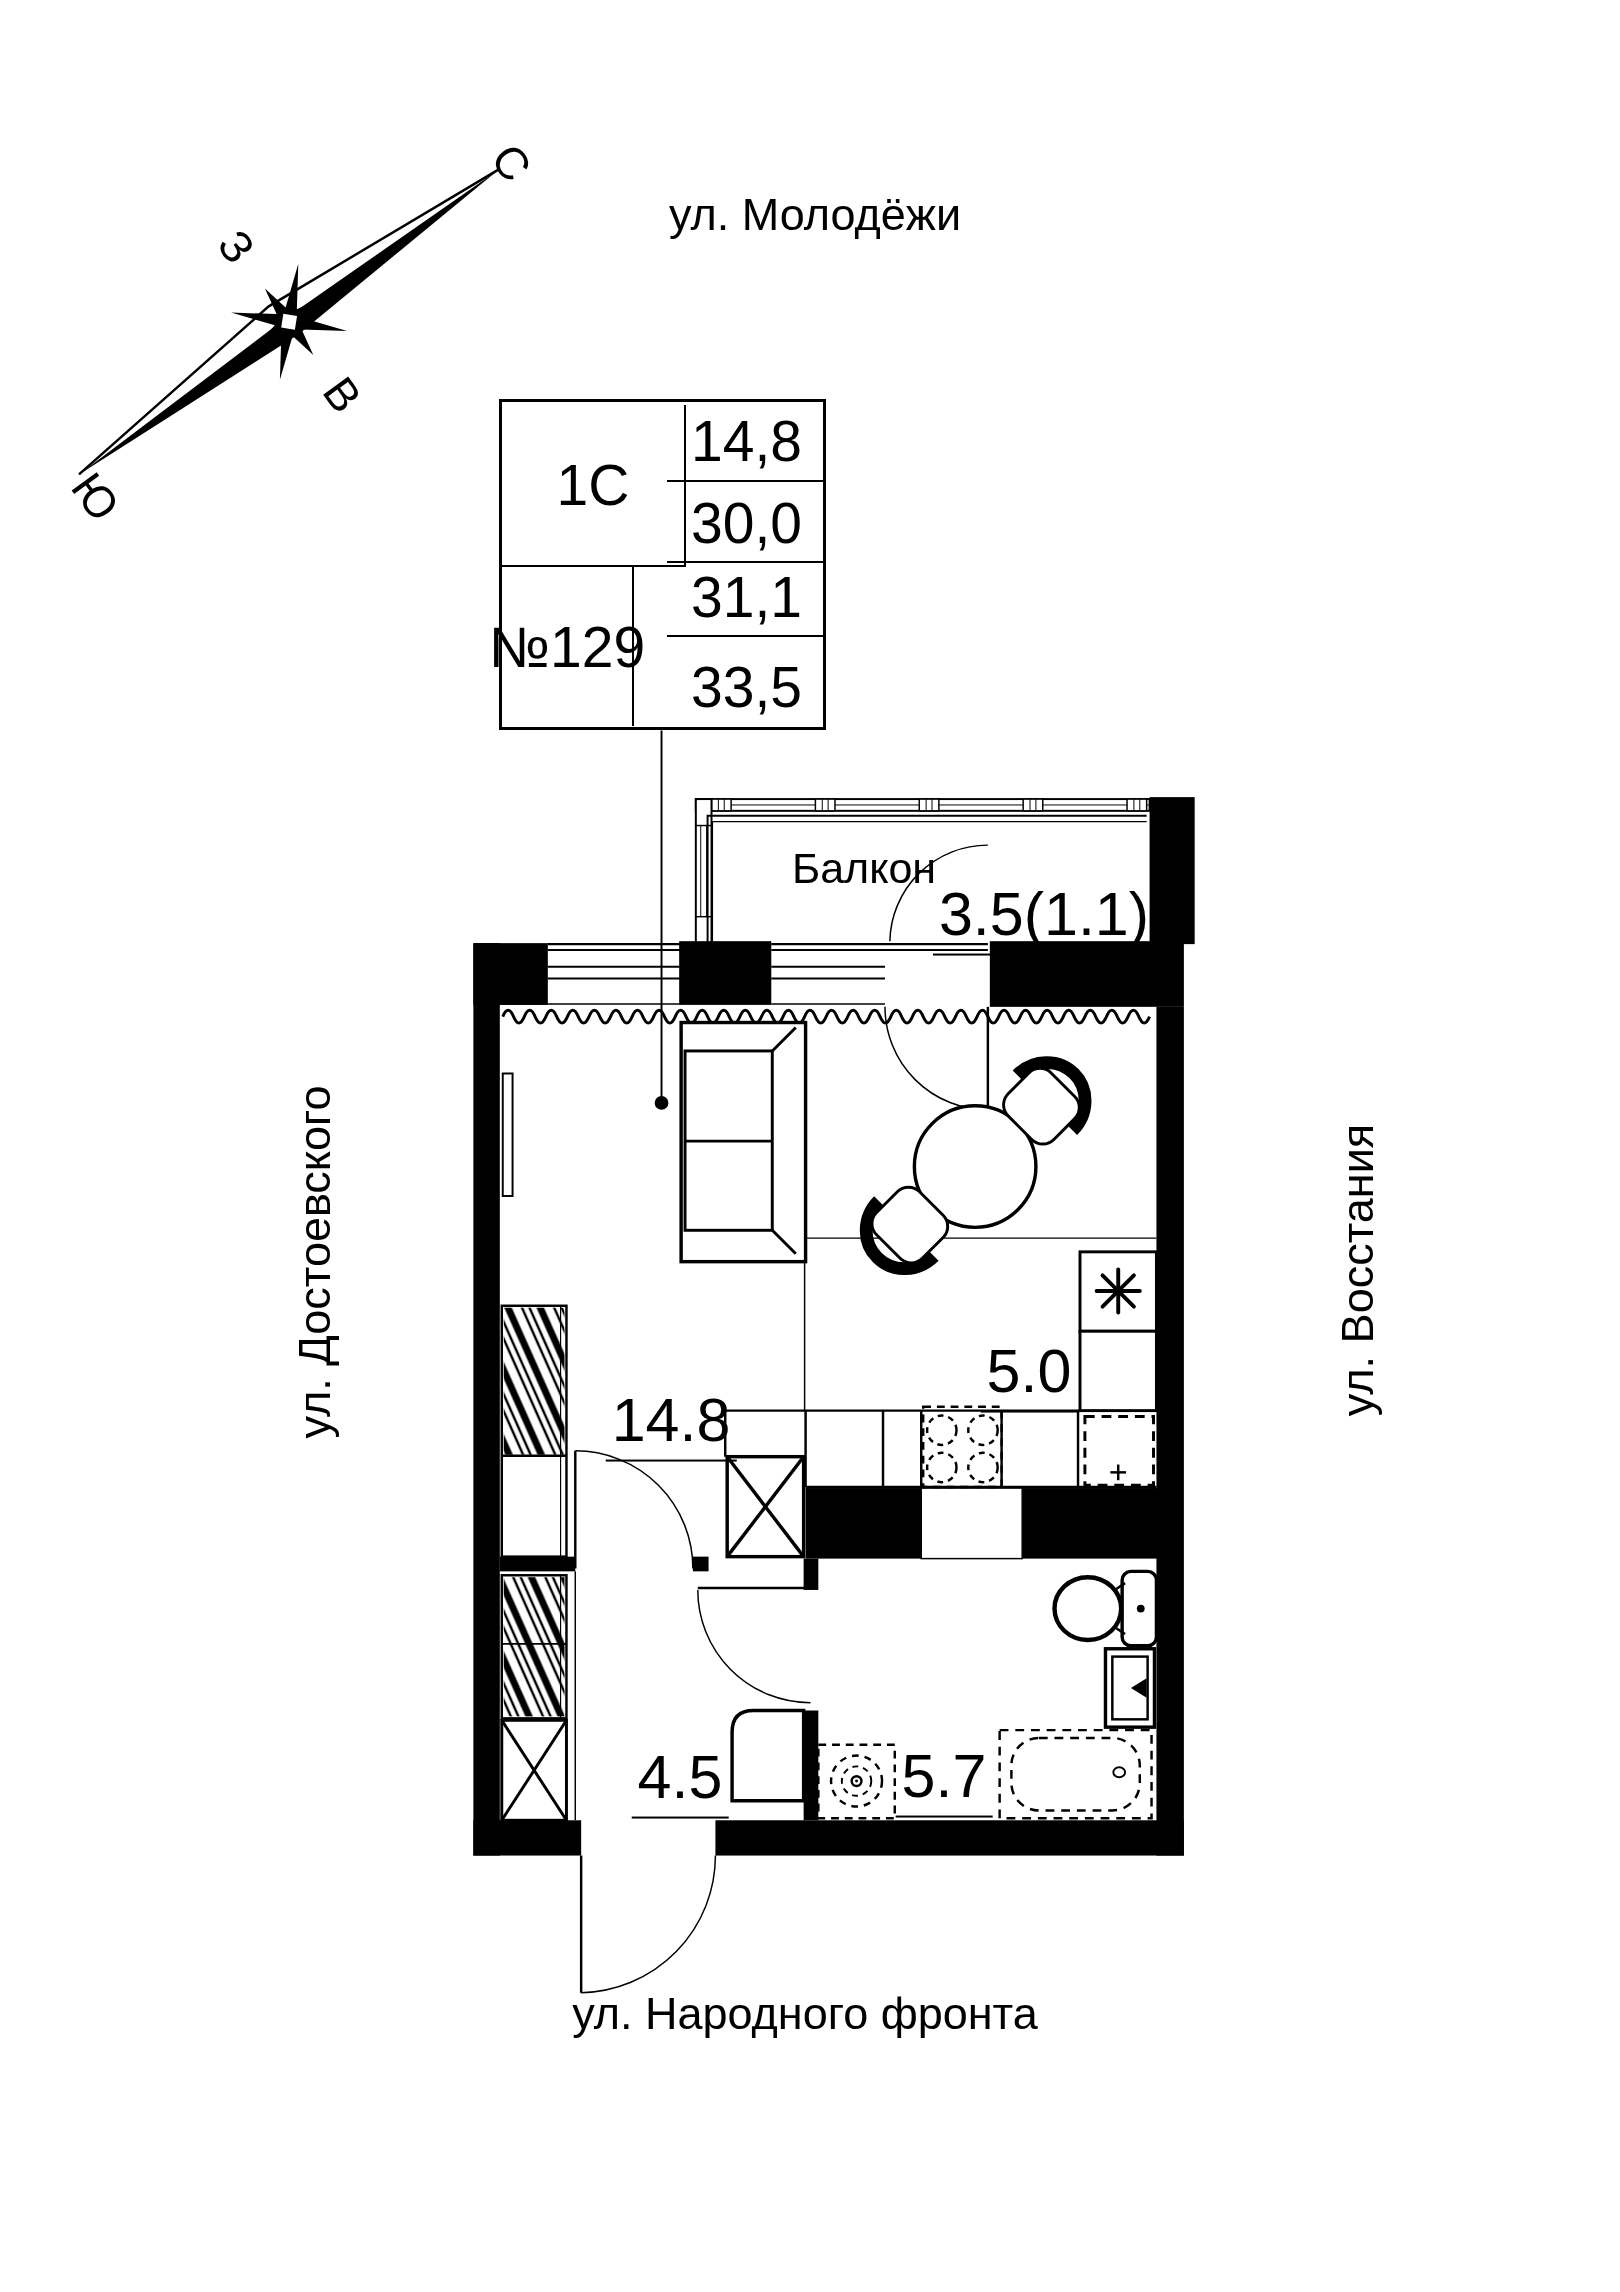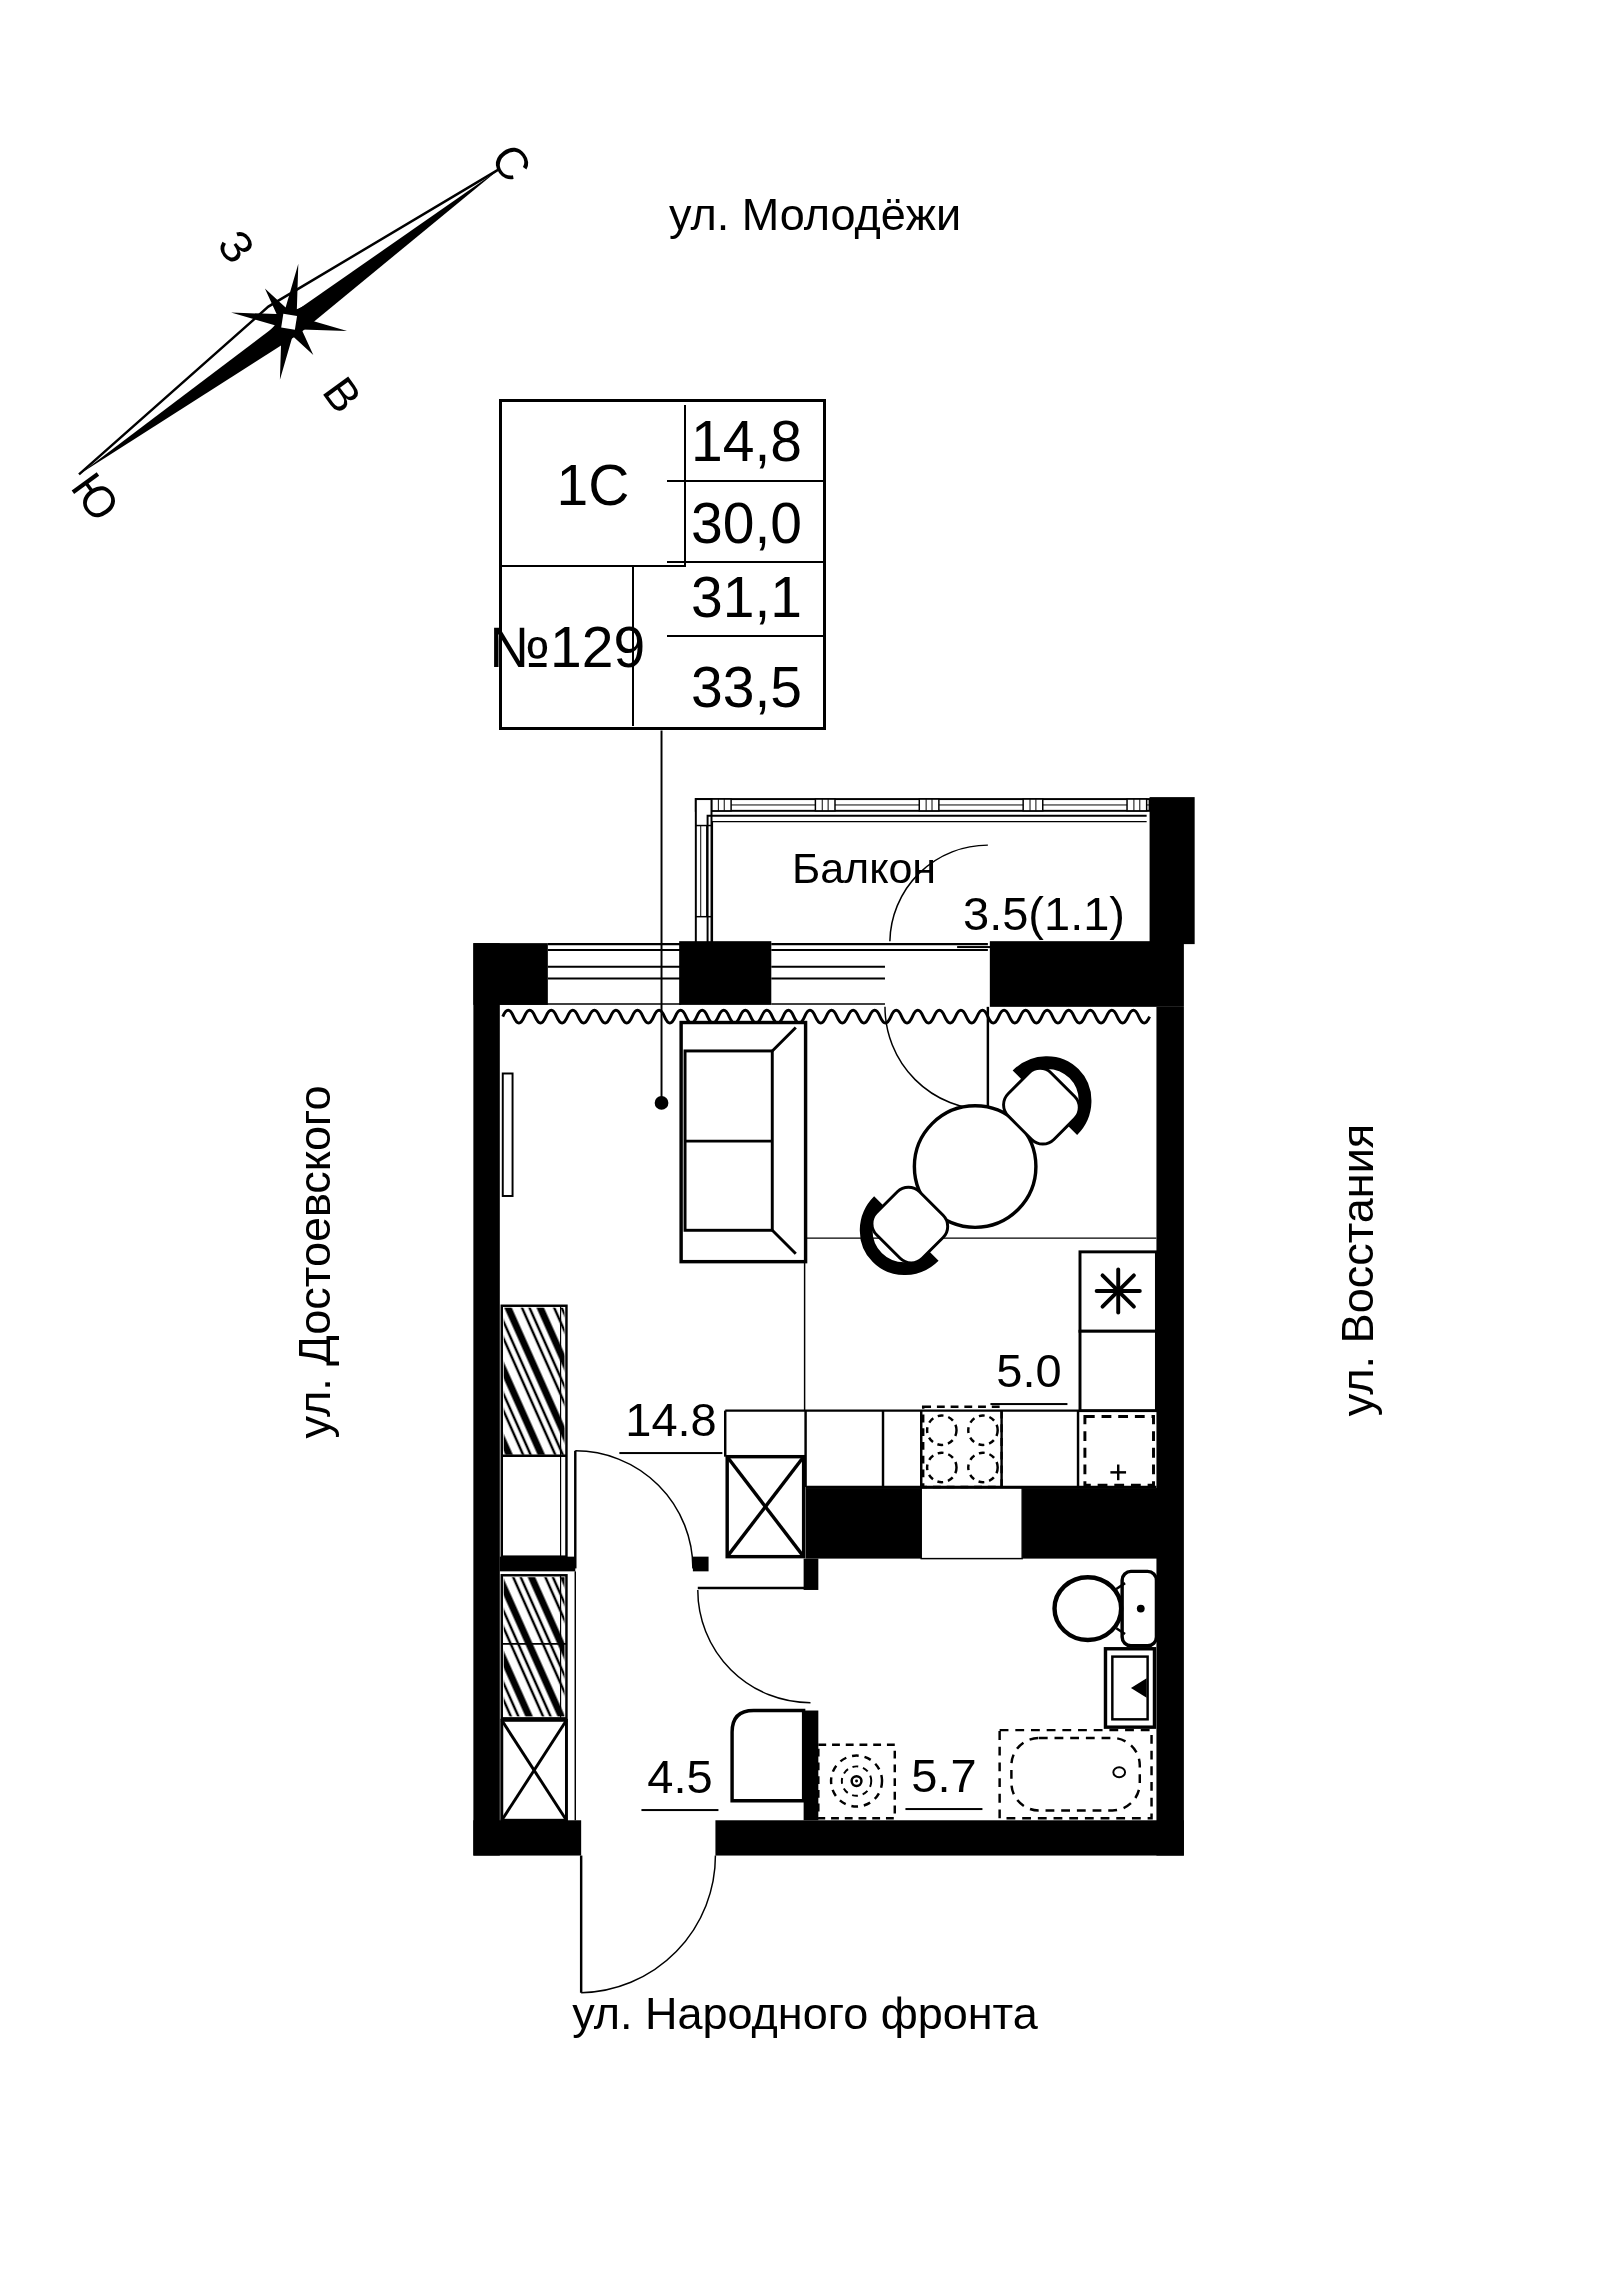--- a/index.html
+++ b/index.html
@@ -4,21 +4,21 @@
 <style>
   html,body{margin:0;padding:0;background:#fff;}
   .canvas{position:relative;width:1620px;height:2293px;background:#fff;overflow:hidden;
           font-family:"Liberation Sans", sans-serif;color:#000;}
   .abs{position:absolute;white-space:nowrap;}
   .ctr{transform:translate(-50%,-50%);}
   svg{position:absolute;left:0;top:0;}
   .street{font-size:45px;}
   .street.vert{transform:translate(-50%,-50%) rotate(-90deg);}
   .cmp-letter{font-size:45px;transform:translate(-50%,-50%) rotate(54deg);}
-  .area-label{font-size:47px;border-bottom:2.9px solid #000;padding:0 5.9px 4.9px 5.9px;text-align:center;}
+  .area-label{font-size:61px;border-bottom:2.9px solid #000;padding:0 5.9px 4.9px 5.9px;text-align:center;}
   .balcony-name{font-size:43px;}
   
   .info-table{position:absolute;left:499px;top:399px;width:327px;height:331px;
               border:3.9px solid #000;box-sizing:border-box;}
   .info-table .cell{position:absolute;display:flex;align-items:center;justify-content:center;
                     box-sizing:border-box;font-size:57px;}
   .c-type  {left:0;top:3px;width:184px;height:162px;border-right:2.9px solid #000;border-bottom:2.9px solid #000;}
   .c-num   {left:0;top:165px;width:132px;height:159px;border-right:2.9px solid #000;}
   .c-a1    {left:165px;top:0;width:159px;height:80px;border-bottom:2.9px solid #000;}
   .c-a2    {left:165px;top:83px;width:159px;height:78px;border-bottom:2.9px solid #000;}

